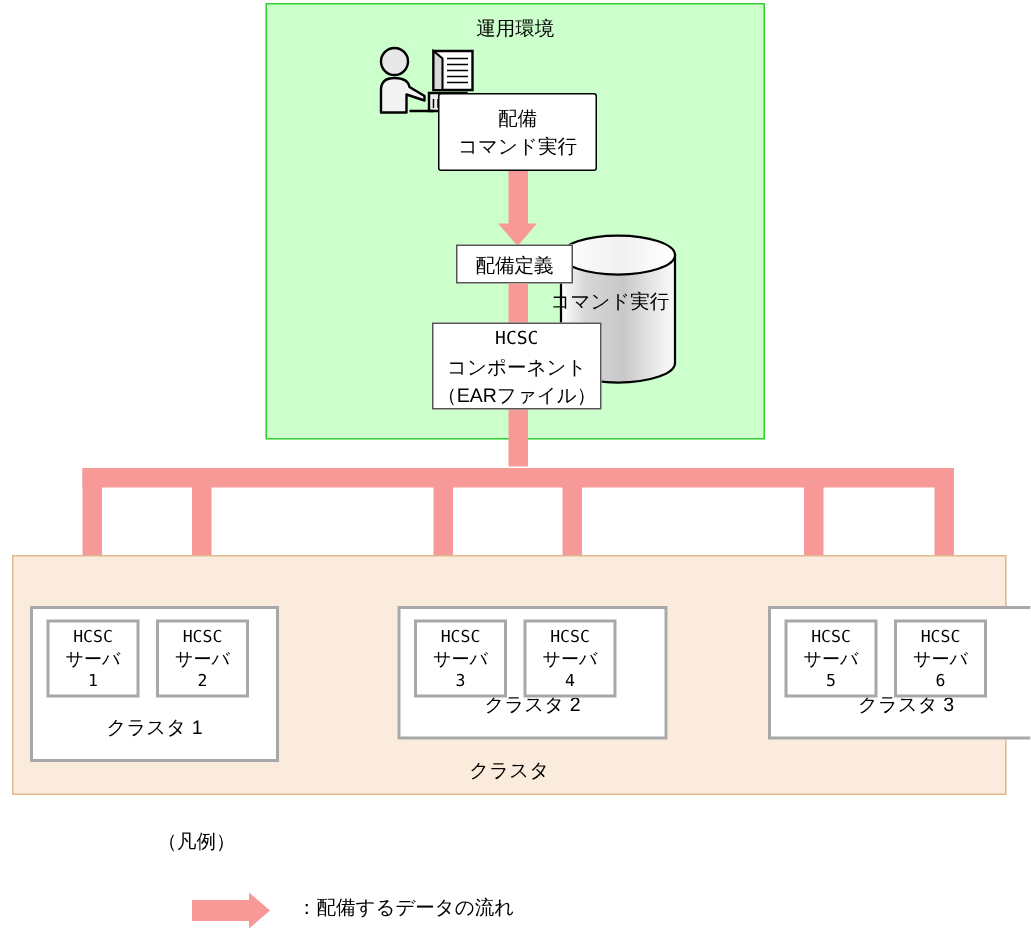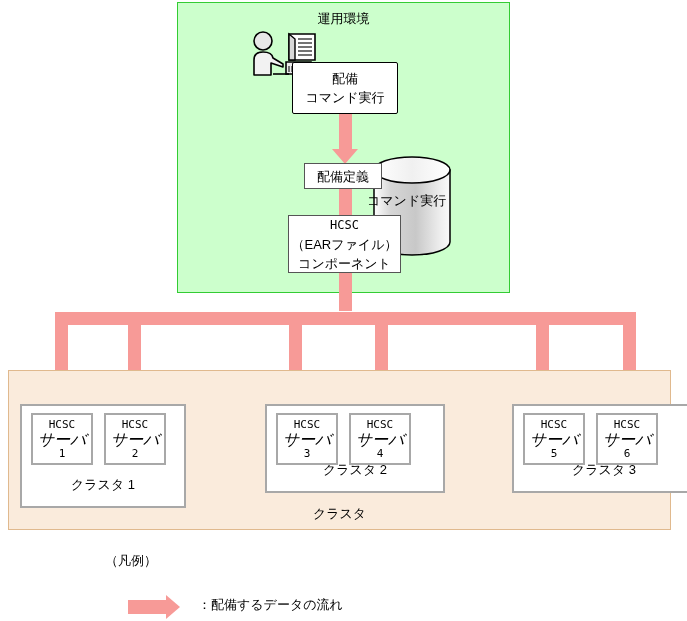--- a/index.html
+++ b/index.html
@@ -105,23 +105,22 @@
     align-items: center;
     justify-content: center;
   }
   .server .ln {
     font-family: "DejaVu Sans Mono", monospace;
     font-size: 11px;
     line-height: 14px;
   }
   .server .ln-jp {
     font-family: "Liberation Sans", "DejaVu Sans", sans-serif;
-    font-size: 16px;
+    font-size: 12px;
     line-height: 15px;
-    font-style: italic;
   }
 
   
   .legend-title { left: 105px; top: 552px; font-size: 13px; }
   .legend-text  { left: 198px; top: 596px; font-size: 13px; }
   .legend-arrow { left: 128px; top: 595px; }
   .legend-arrow .lbar {
     position: absolute; left: 0; top: 5px;
     width: 38px; height: 14px; background: #F79A97;
   }
@@ -205,22 +204,22 @@
   <div class="abs" style="left:367px; top:192px; width:90px; text-align:left; font-size:13px;">コマンド実行</div>
 
   <div class="abs sbox" style="left:304px; top:163px; width:78px; height:26px;">
     <span>配備定義</span>
   </div>
 
   <div class="abs bar" style="left:339px; top:189px; width:13px; height:122px;"></div>
 
   <div class="abs sbox" style="left:288px; top:215px; width:113px; height:58px;">
     <span class="mono" style="font-size:12px;">HCSC</span>
+    <span>コンポーネント</span>
     <span>（EARファイル）</span>
-    <span>コンポーネント</span>
   </div>
 
   <div class="abs bar" style="left:55px; top:312px; width:581px; height:13px;"></div>
 
   <div class="abs bar" style="left:55px;  top:312px; width:13px; height:68px;"></div>
   <div class="abs bar" style="left:128px; top:312px; width:13px; height:68px;"></div>
   <div class="abs bar" style="left:289px; top:312px; width:13px; height:68px;"></div>
   <div class="abs bar" style="left:375px; top:312px; width:13px; height:68px;"></div>
   <div class="abs bar" style="left:536px; top:312px; width:13px; height:68px;"></div>
   <div class="abs bar" style="left:623px; top:312px; width:13px; height:68px;"></div>

